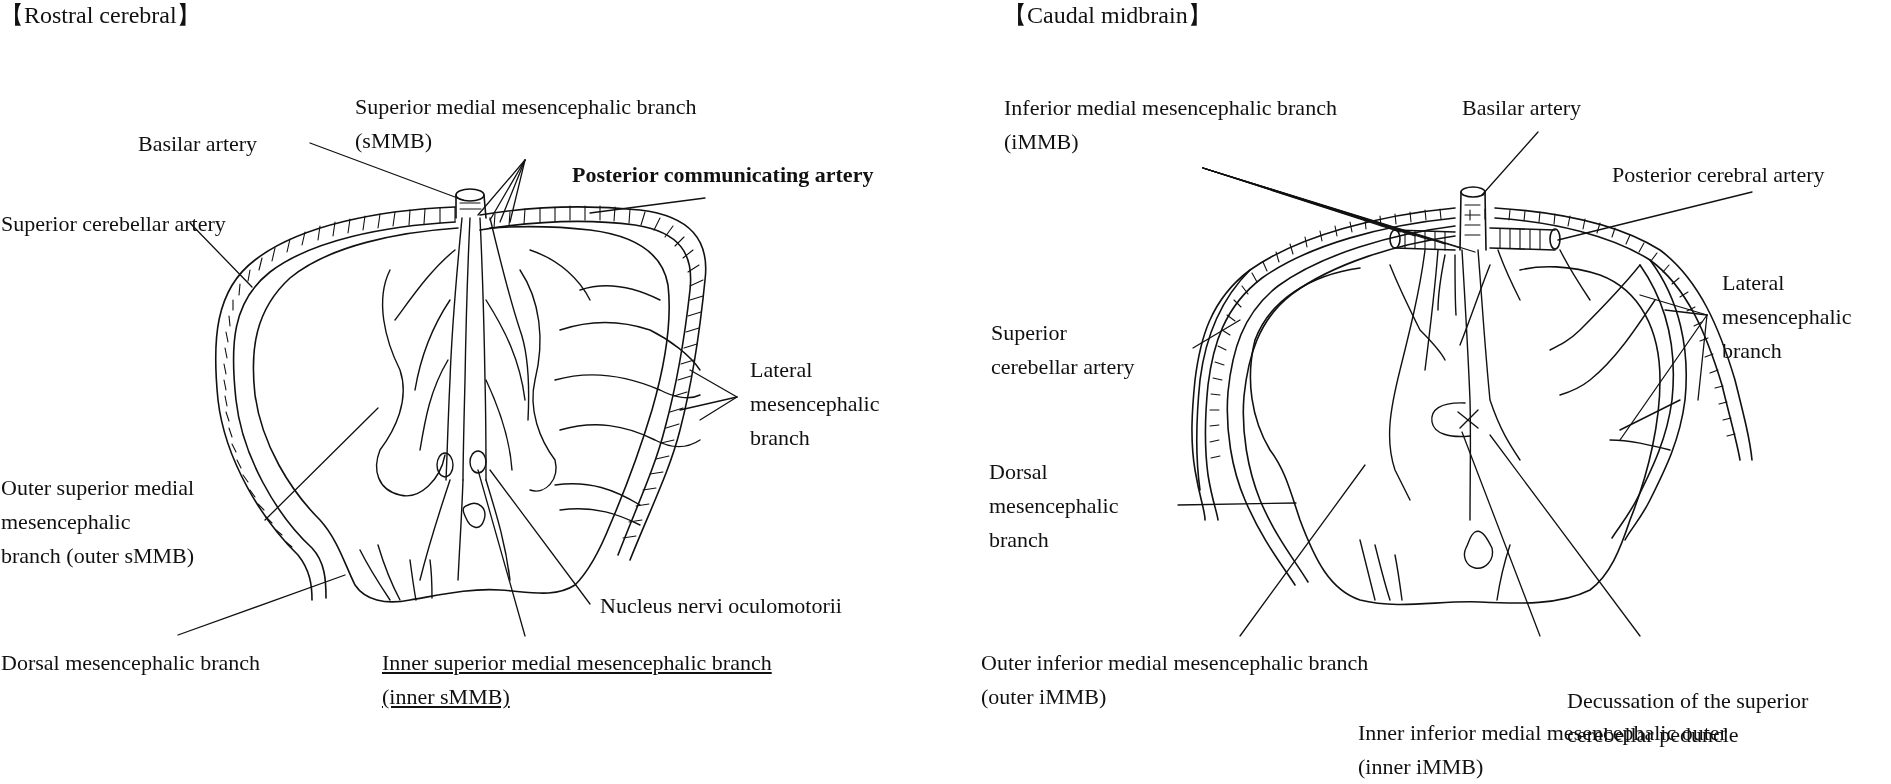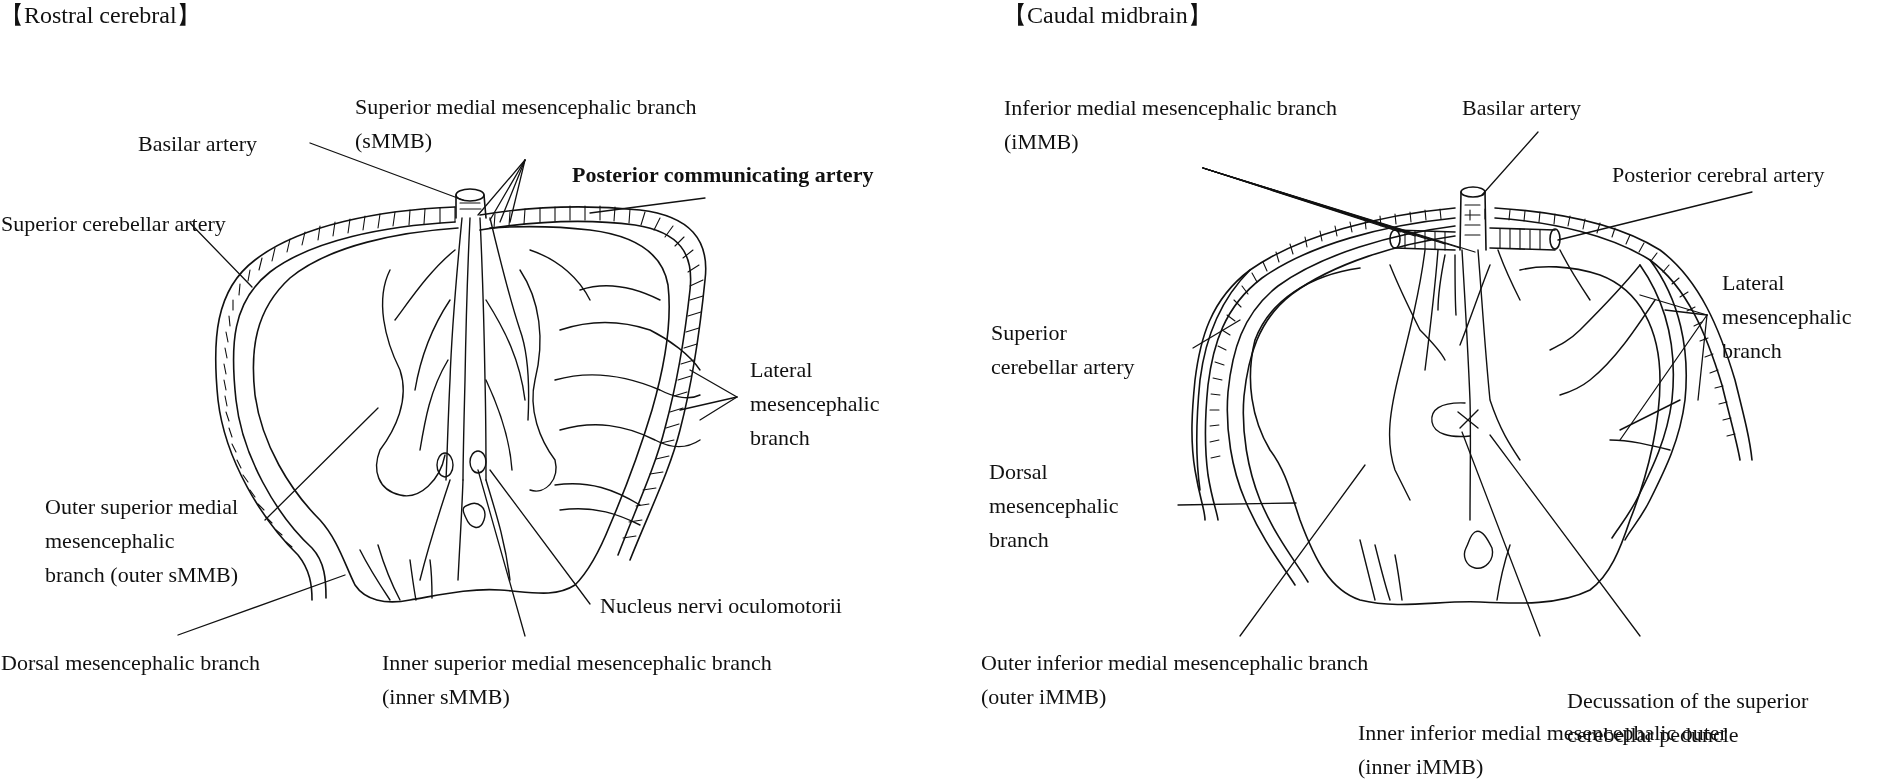--- a/index.html
+++ b/index.html
@@ -22,26 +22,26 @@
 <div class="panel-title" style="left:1003px; top:0px;">【Caudal midbrain】</div>
 
 <div class="lbl" style="left:355px; top:90px;">Superior medial mesencephalic branch
 (sMMB)</div>
 <div class="lbl" style="left:138px; top:127px;">Basilar artery</div>
 <div class="lbl" style="left:572px; top:158px;font-weight:bold;">Posterior communicating artery</div>
 <div class="lbl" style="left:1px; top:207px;">Superior cerebellar artery</div>
 <div class="lbl" style="left:750px; top:353px;">Lateral
 mesencephalic
 branch</div>
-<div class="lbl" style="left:1px; top:490px;padding-left:44px;">Outer superior medial
+<div class="lbl" style="left:1px; top:471px;">Outer superior medial
 mesencephalic
 branch (outer sMMB)</div>
 <div class="lbl" style="left:600px; top:589px;">Nucleus nervi oculomotorii</div>
 <div class="lbl" style="left:1px; top:646px;">Dorsal mesencephalic branch</div>
-<div class="lbl" style="left:382px; top:646px;">Inner superior medial mesencephalic branch
+<div class="lbl" style="left:382px; top:646px;text-decoration:underline;">Inner superior medial mesencephalic branch
 (inner sMMB)</div>
 
 <div class="lbl" style="left:980px; top:91px;margin-left:24px;">Inferior medial mesencephalic branch
 (iMMB)</div>
 <div class="lbl" style="left:1462px; top:91px;">Basilar artery</div>
 <div class="lbl" style="left:1612px; top:158px;">Posterior cerebral artery</div>
 <div class="lbl" style="left:991px; top:316px;">Superior
 cerebellar artery</div>
 <div class="lbl" style="left:1722px; top:266px;">Lateral
 mesencephalic

